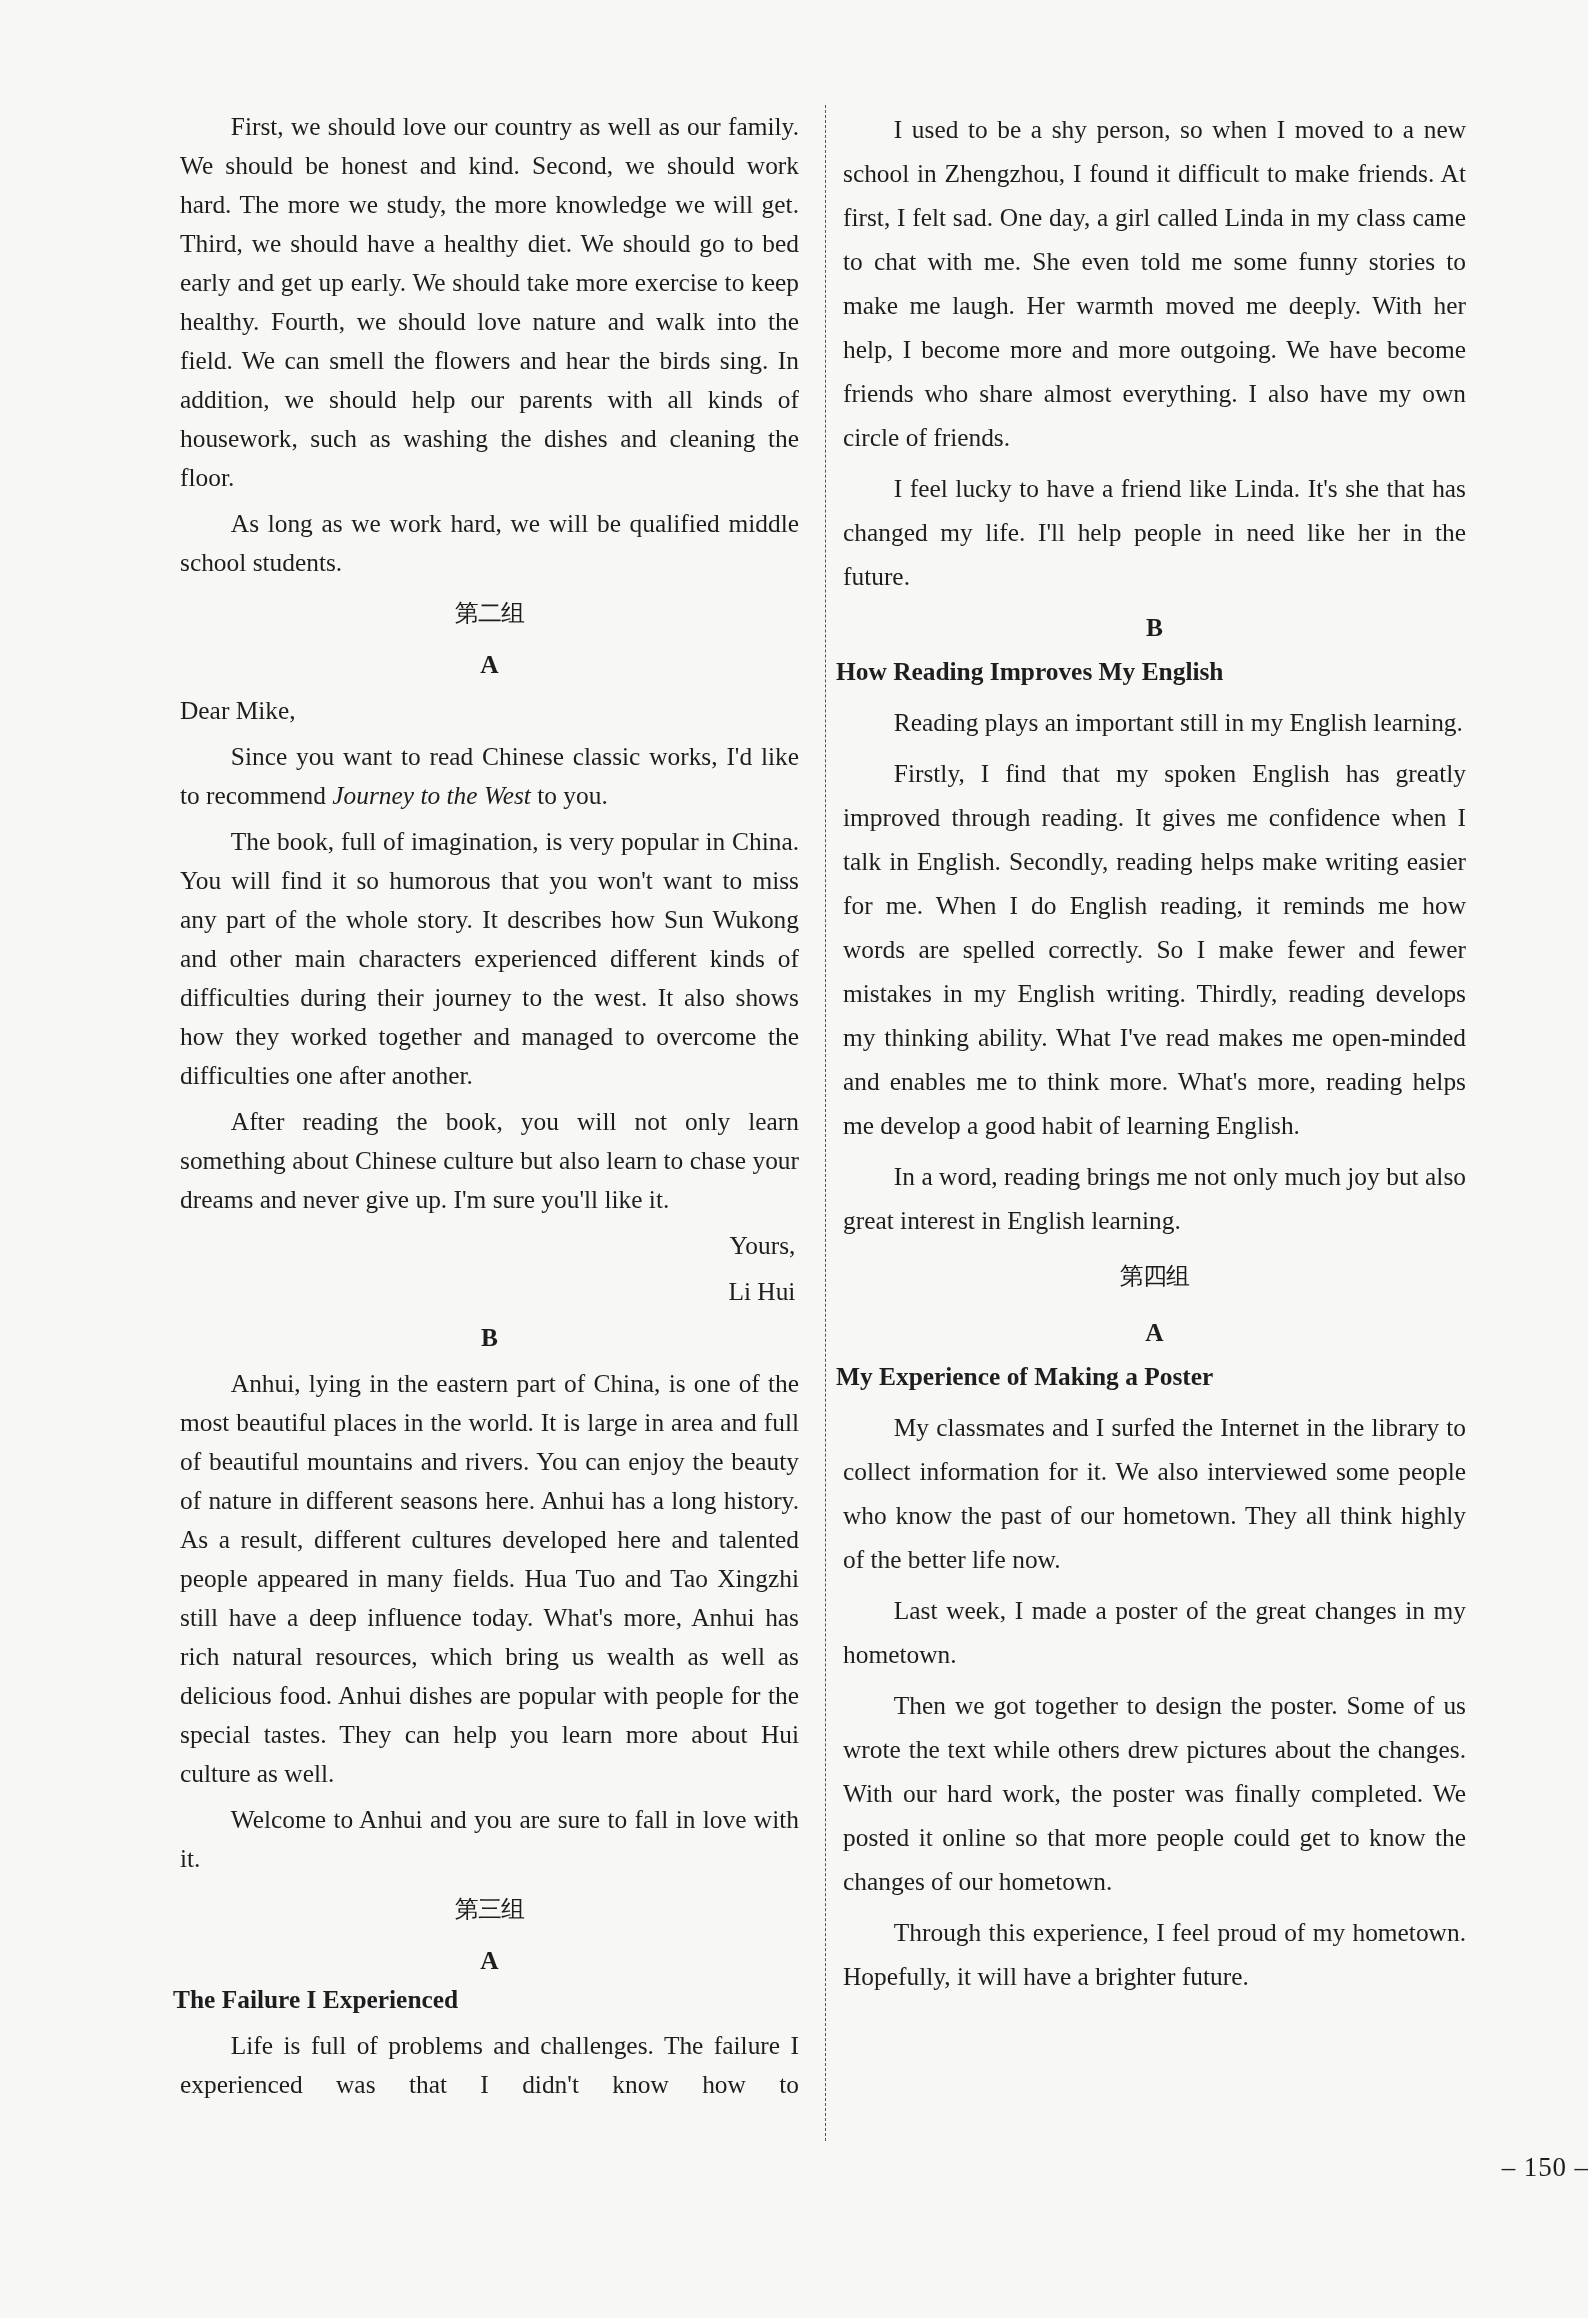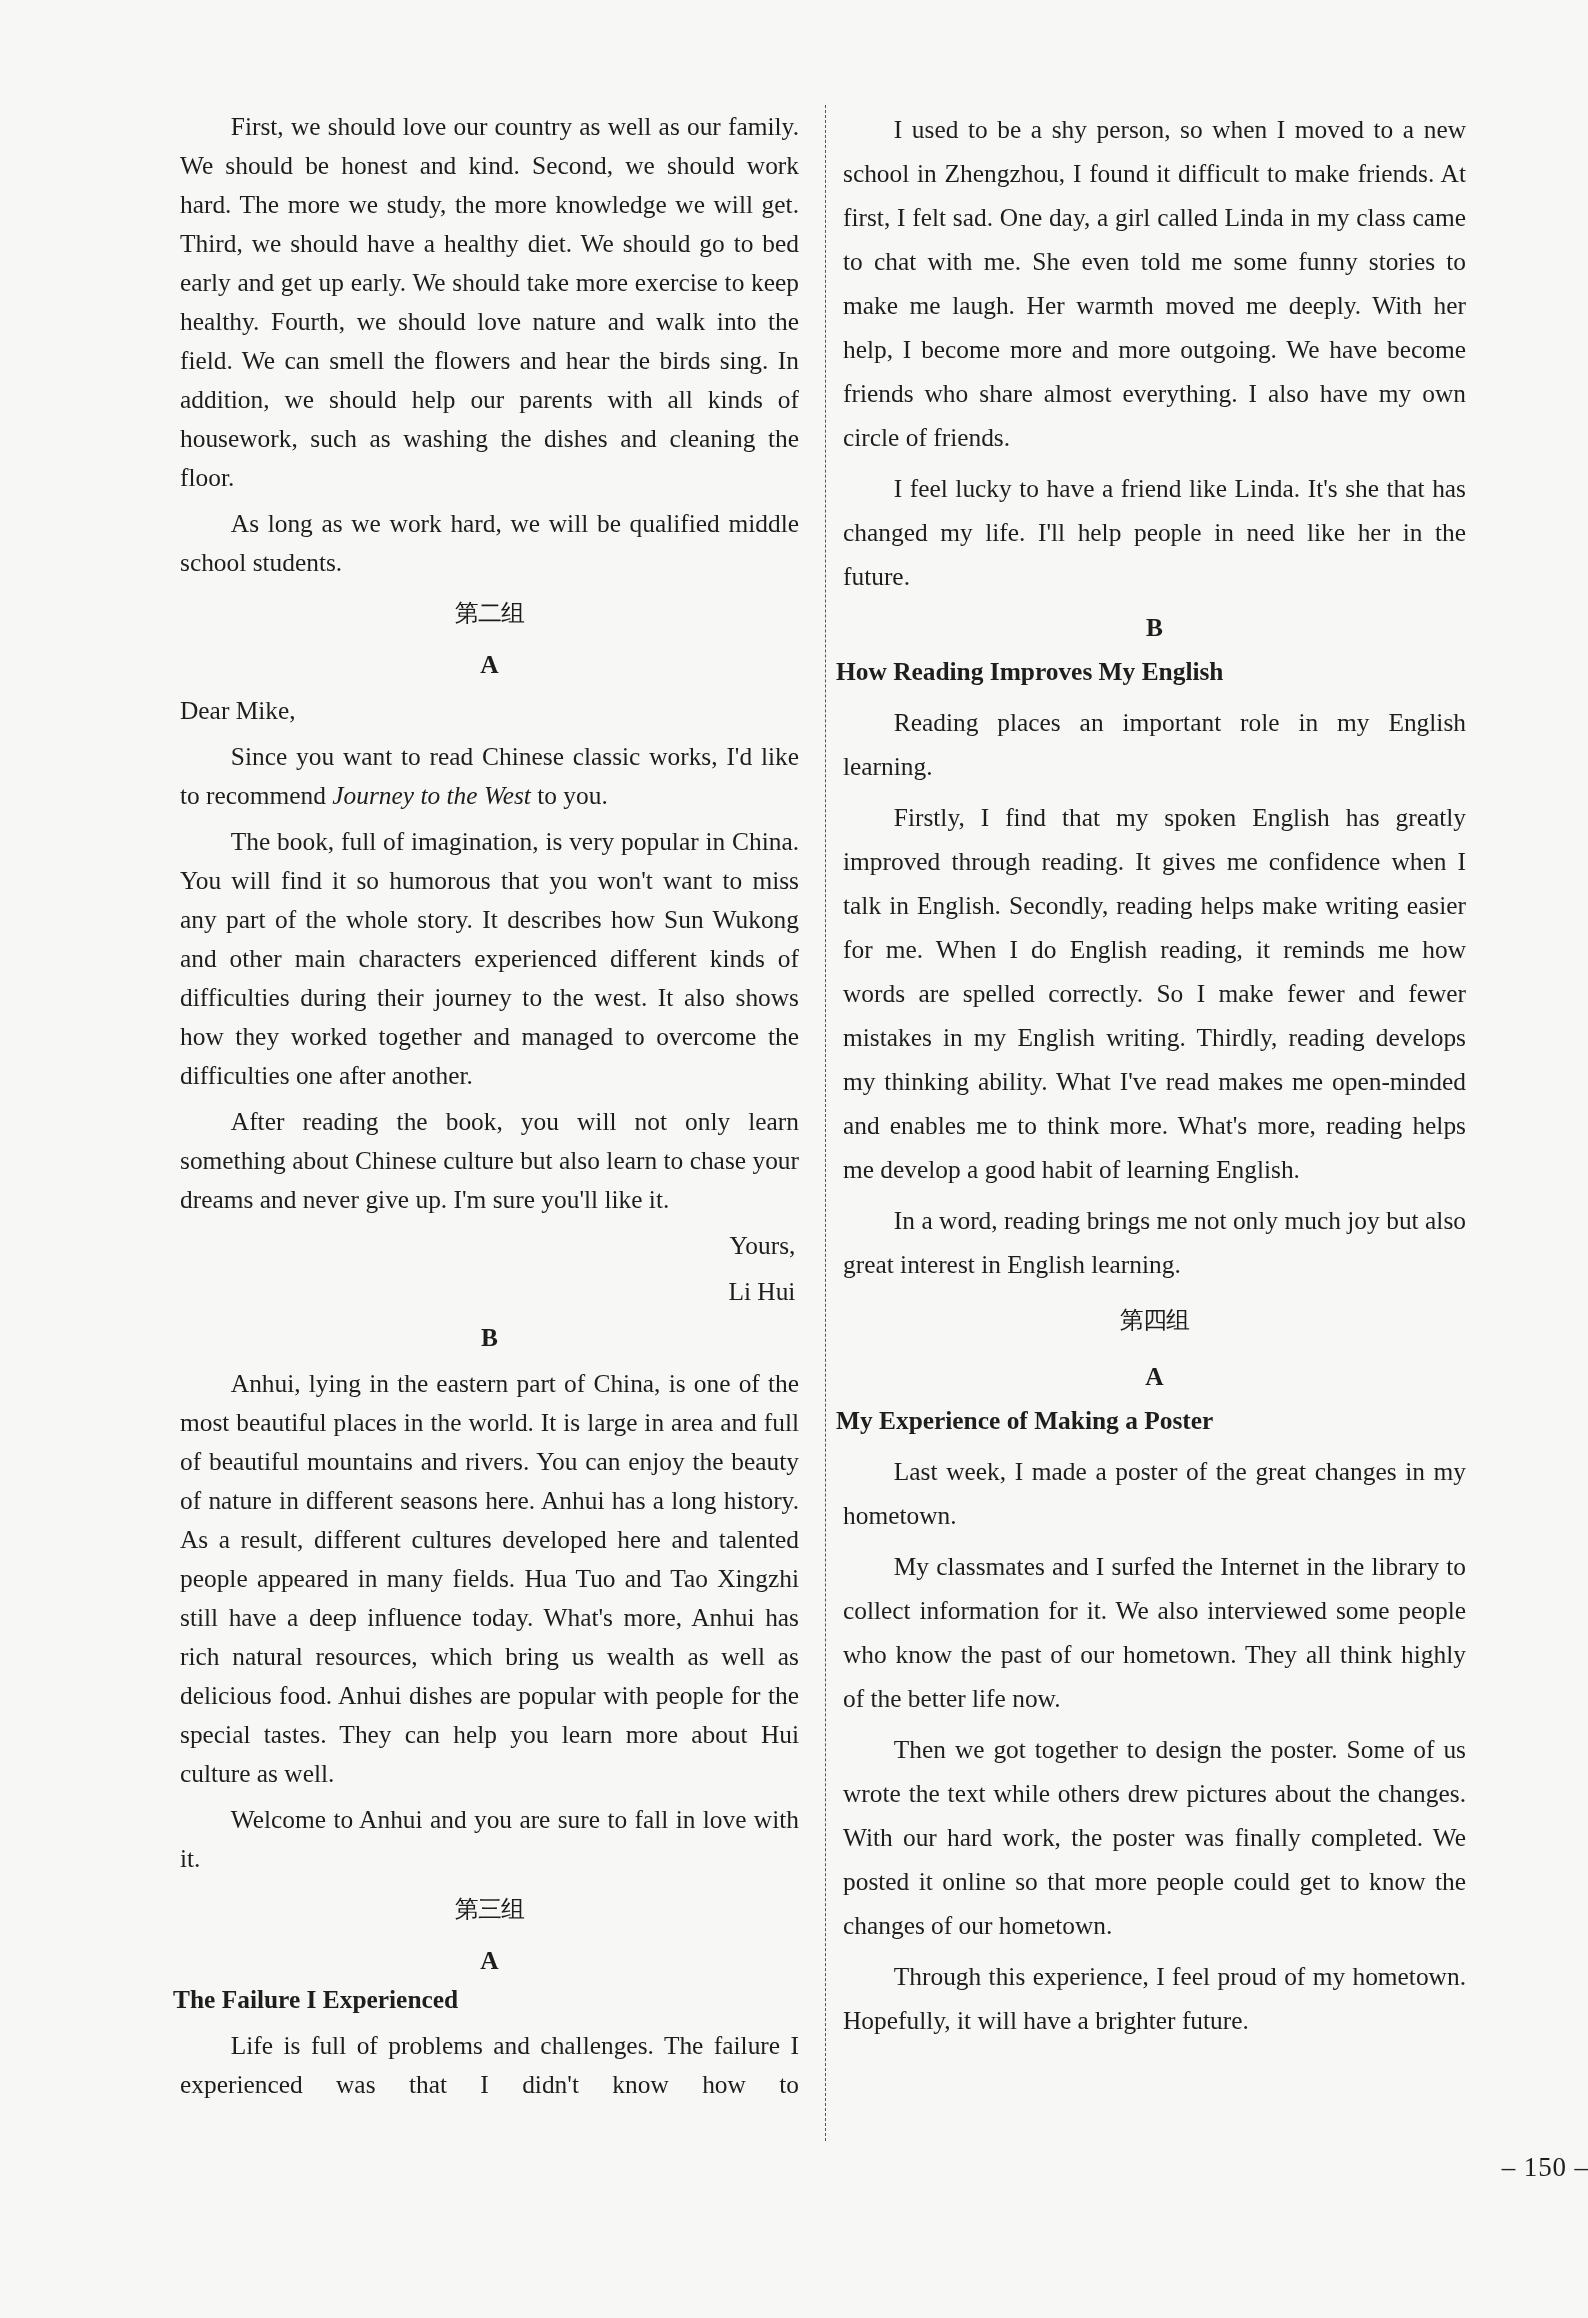--- a/index.html
+++ b/index.html
@@ -55,27 +55,27 @@
 </div>
 
 <div class="divider"></div>
 
 <div class="col col-right">
   <p class="indent">I used to be a shy person, so when I moved to a new school in Zhengzhou, I found it difficult to make friends. At first, I felt sad. One day, a girl called Linda in my class came to chat with me. She even told me some funny stories to make me laugh. Her warmth moved me deeply. With her help, I become more and more outgoing. We have become friends who share almost everything. I also have my own circle of friends.</p>
   <p class="indent">I feel lucky to have a friend like Linda. It's she that has changed my life. I'll help people in need like her in the future.</p>
 
   <div class="sec-letter">B</div>
   <div class="sec-title">How Reading Improves My English</div>
-  <p class="indent">Reading places an important role in my English learning.</p>
+  <p class="indent">Reading plays an important still in my English learning.</p>
   <p class="indent">Firstly, I find that my spoken English has greatly improved through reading. It gives me confidence when I talk in English. Secondly, reading helps make writing easier for me. When I do English reading, it reminds me how words are spelled correctly. So I make fewer and fewer mistakes in my English writing. Thirdly, reading develops my thinking ability. What I've read makes me open-minded and enables me to think more. What's more, reading helps me develop a good habit of learning English.</p>
   <p class="indent">In a word, reading brings me not only much joy but also great interest in English learning.</p>
 
   <div class="group-label">第四组</div>
   <div class="sec-letter">A</div>
   <div class="sec-title">My Experience of Making a Poster</div>
+  <p class="indent">My classmates and I surfed the Internet in the library to collect information for it. We also interviewed some people who know the past of our hometown. They all think highly of the better life now.</p>
   <p class="indent">Last week, I made a poster of the great changes in my hometown.</p>
-  <p class="indent">My classmates and I surfed the Internet in the library to collect information for it. We also interviewed some people who know the past of our hometown. They all think highly of the better life now.</p>
   <p class="indent">Then we got together to design the poster. Some of us wrote the text while others drew pictures about the changes. With our hard work, the poster was finally completed. We posted it online so that more people could get to know the changes of our hometown.</p>
   <p class="indent">Through this experience, I feel proud of my hometown. Hopefully, it will have a brighter future.</p>
 </div>
 
 <div class="page-number">– 150 –</div>
 
 
 </body></html>

